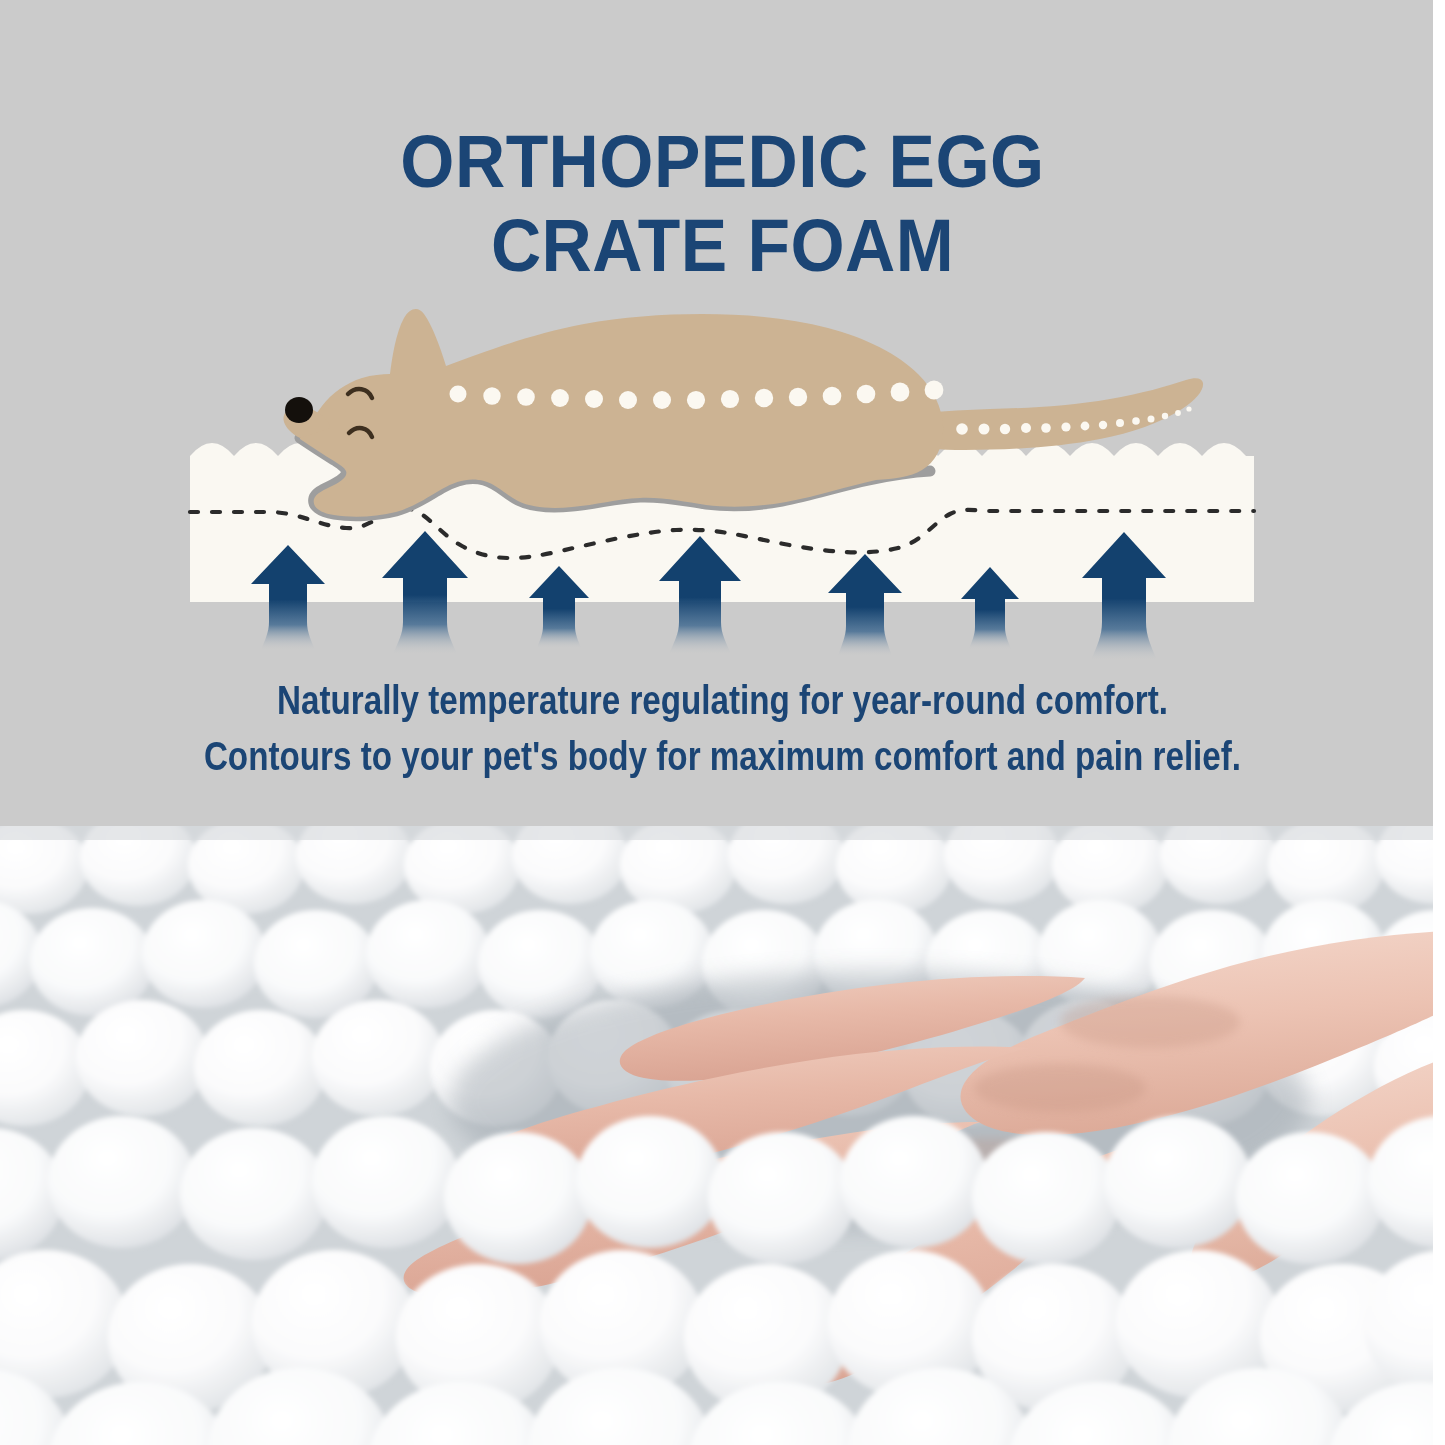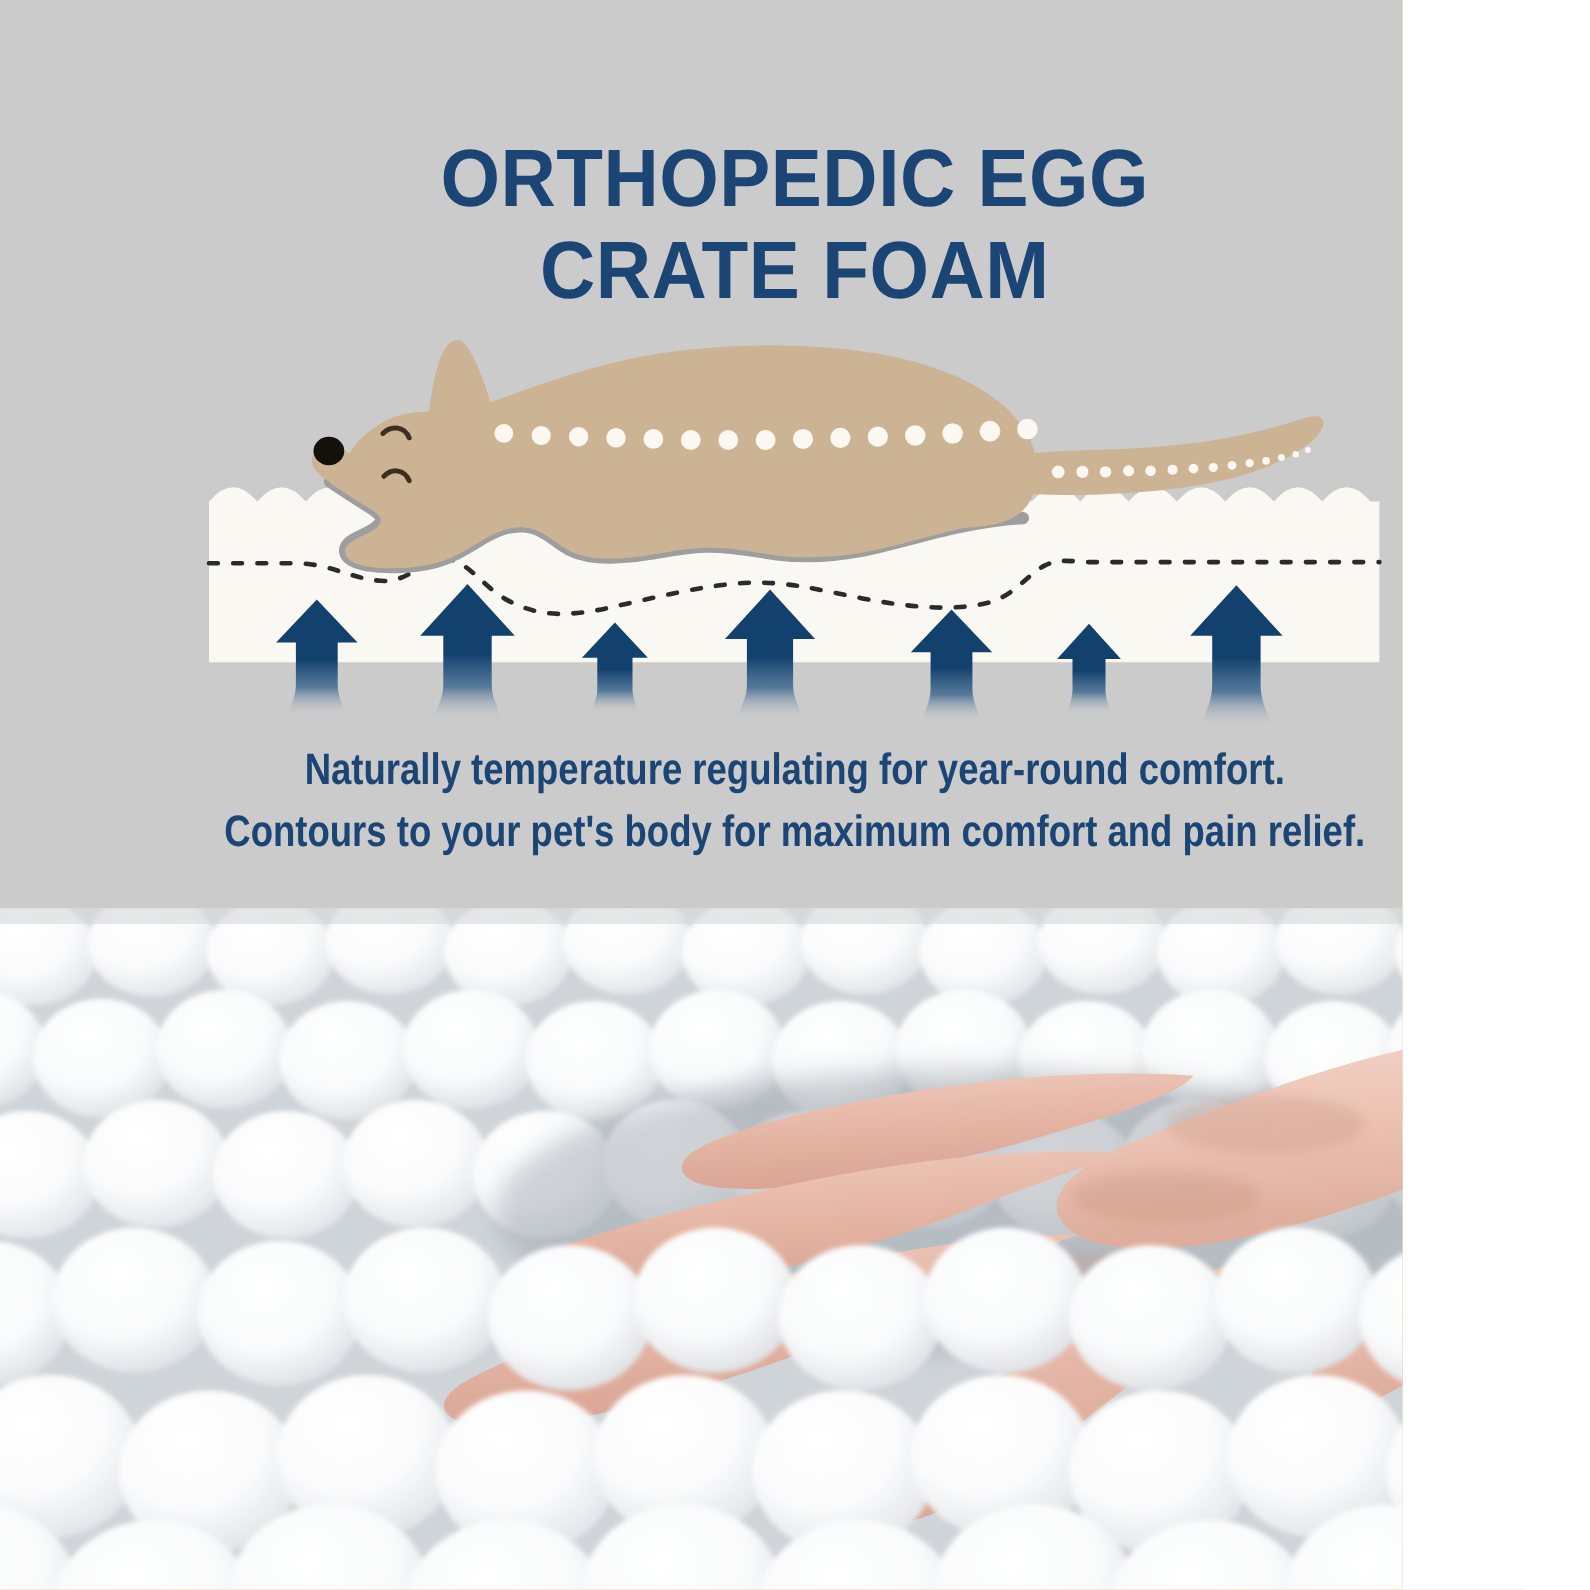--- a/index.html
+++ b/index.html
@@ -6,24 +6,24 @@
   html, body {
     margin: 0;
     padding: 0;
     background: #ffffff;
   }
   body {
     font-family: "Liberation Sans", sans-serif;
   }
   #infographic {
     position: relative;
-    width: 1275px;
+    width: 1433px;
     height: 1445px;
     overflow: hidden;
-    background: #fde047;
+    background: #ef4444;
   }
 
   
   .top-panel {
     position: absolute;
     left: 0;
     top: 0;
     width: 1445px;
     height: 826px;
     background: #cbcbcb;

